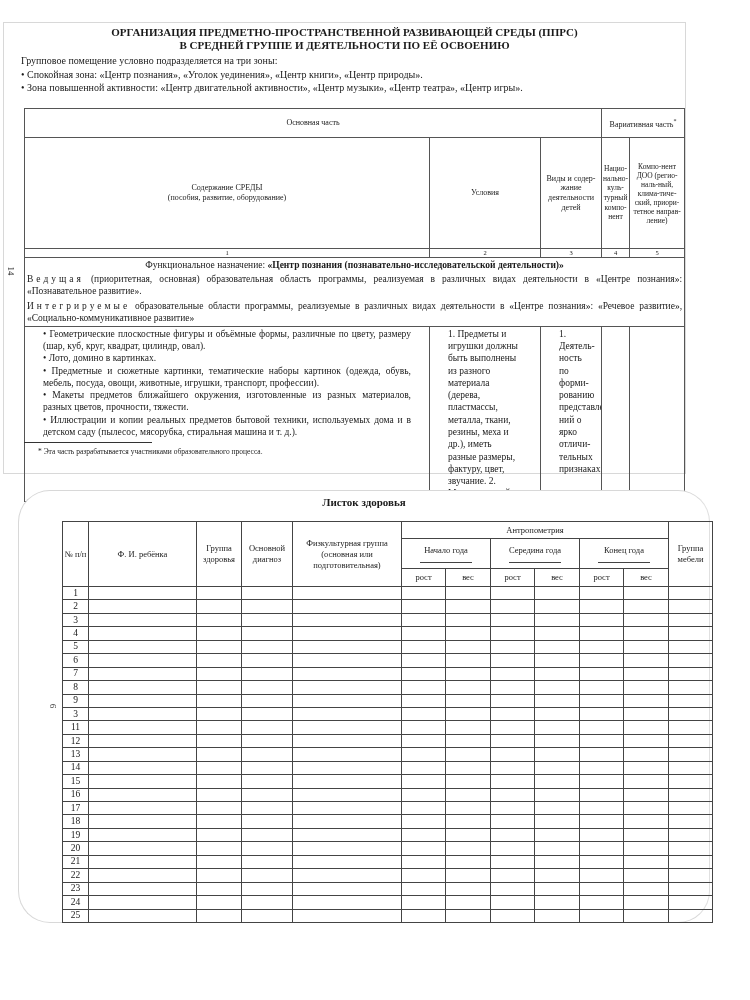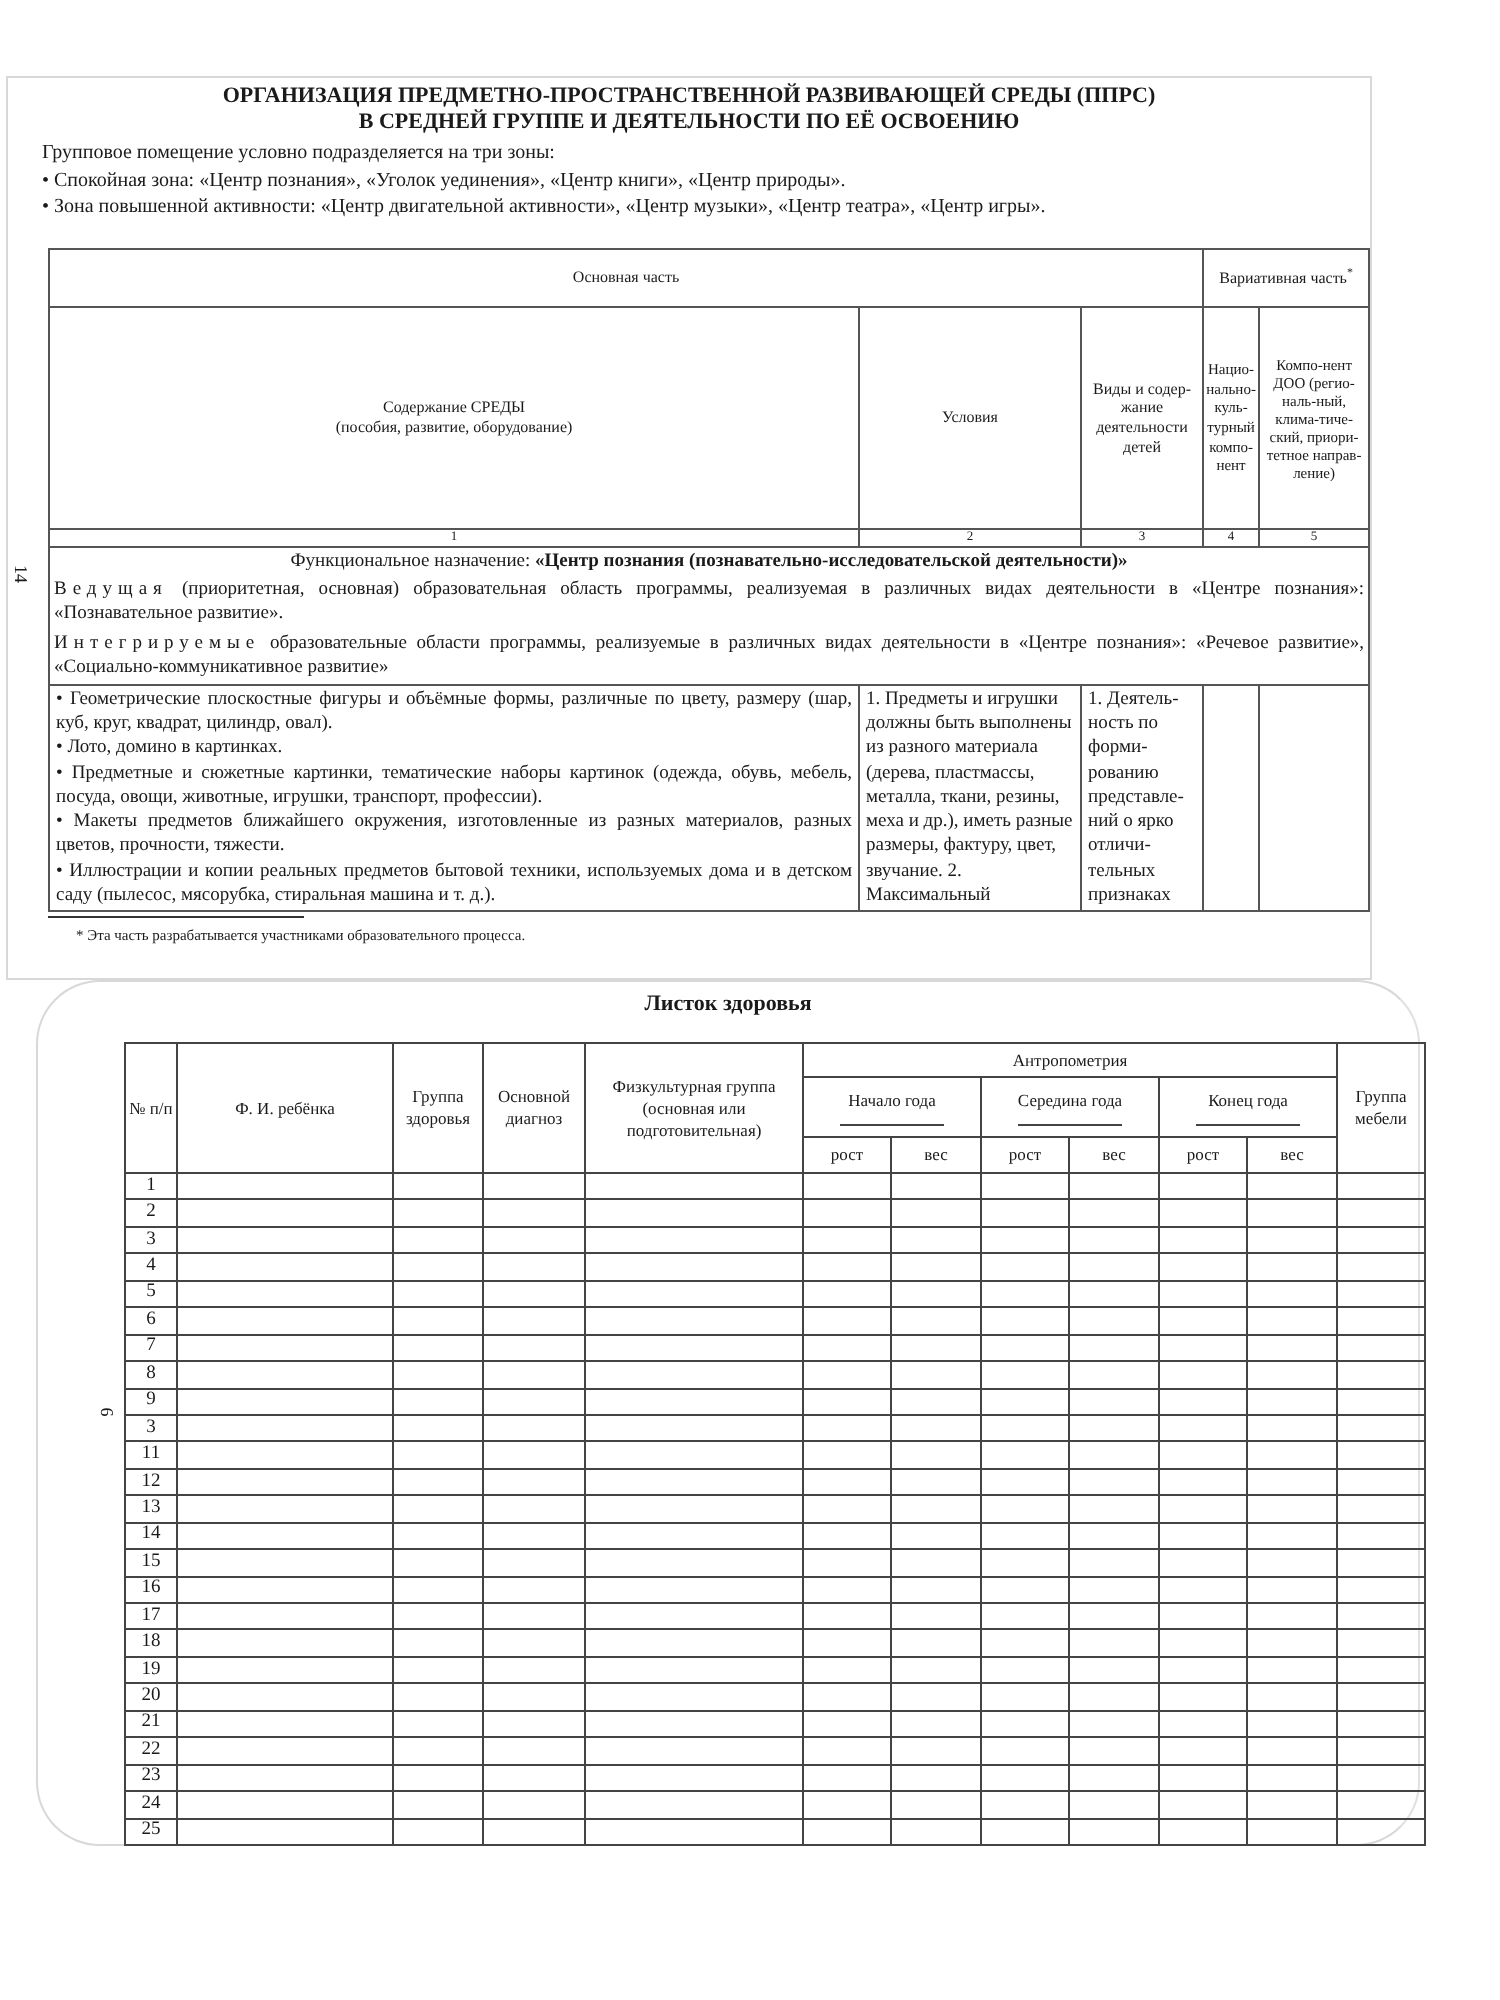--- a/index.html
+++ b/index.html
@@ -1,34 +1,34 @@
 <!DOCTYPE html>
 <html><head>
 <meta charset="utf-8">
 <style>
   html, body { margin:0; padding:0; background:#ffffff; }
   body { width:750px; height:1000px; position:relative; overflow:hidden; font-family:"Liberation Serif", serif; color:#1a1a1a; }
   .page { position:absolute; background:#fff; border:1px solid #d8d8d8; box-sizing:border-box; }
-  #page1 { left:3px; top:38px; width:683px; height:452px; }
+  #page1 { left:3px; top:22px; width:683px; height:452px; }
   #page2 { left:18px; top:490px; width:692px; height:400px; border-right:1px solid #e0e0e0; }
   #page2 { height:433px;border-radius:32px; }
   .pnum { position:absolute; font-size:9px; transform:rotate(90deg); }
   #pnum1 { left:2px; top:243px; }
   #pnum2 { left:-14px; top:210px; }
   .title { position:absolute; left:0; width:100%; text-align:center; font-weight:bold; font-size:11px; line-height:13px; }
   #p1-title { top:0px; }
   .intro { position:absolute; left:17px; top:31px; font-size:10px; line-height:13.5px; }
   table { border-collapse:collapse; }
   td { border:1px solid #555; padding:0; font-size:8px; text-align:center; vertical-align:middle; }
   #ppr { position:absolute; left:20px; top:85px; width:660px; table-layout:fixed; }
   #ppr td { font-size:8px; line-height:9.6px; }
   #ppr .n { font-size:6.5px; line-height:8px; }
   #ppr .fn { text-align:center; font-size:9.5px; line-height:12px; padding:1px 2px; }
   #ppr .desc { text-align:justify; font-size:9.5px; line-height:12.4px; padding:1px 2px; border-top:none; }
-  #ppr .body { text-align:left; vertical-align:top; font-size:9.5px; line-height:12.3px; padding:1px 3px; }
+  #ppr .body { text-align:left; vertical-align:top; font-size:9.5px; line-height:12.3px; padding:1px 18px; }
   .sp { letter-spacing:3px; }
   .fn-line { position:absolute; left:20px; top:419px; width:128px; border-top:1px solid #333; }
   .footnote { position:absolute; left:34px; top:424px; font-size:7.5px; }
   #p2-title { top:5px; font-size:11px; }
   #health { position:absolute; left:17px; top:20px; width:658px; table-layout:fixed; }
   #health td { font-size:8.5px; line-height:11px; border-color:#444; }
   #health tr.r td { height:12.45px; font-size:9.5px; line-height:11px; }
   .uline { display:block; width:52px; margin:6px auto 0; border-top:1px solid #444; }
 </style>
 </head>

